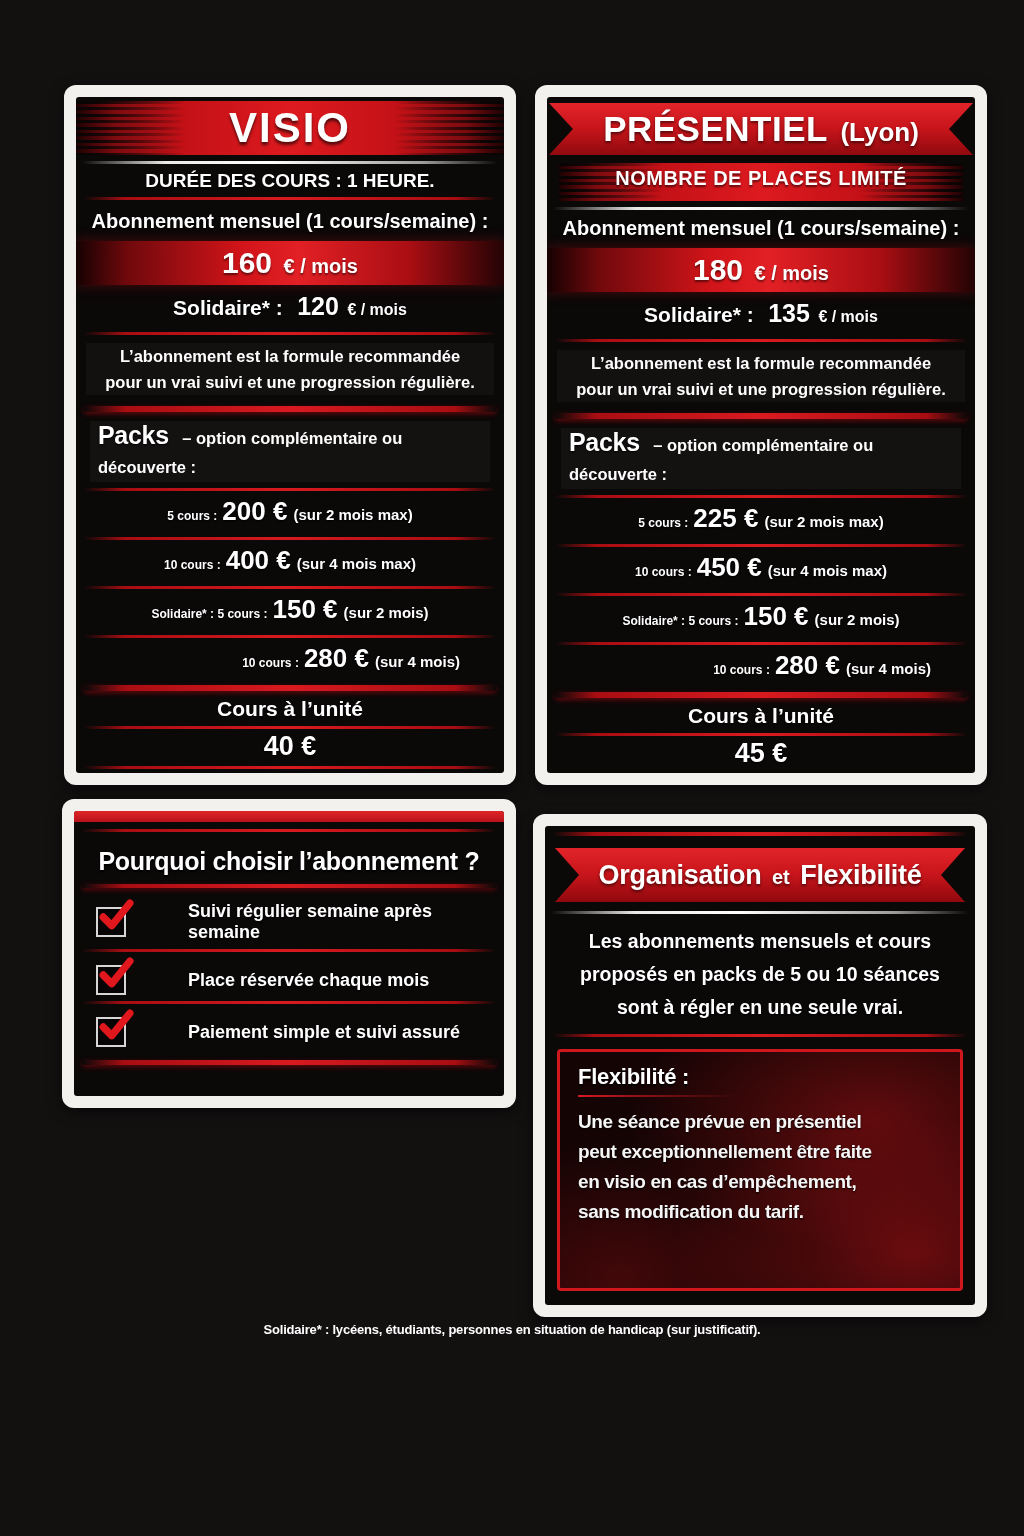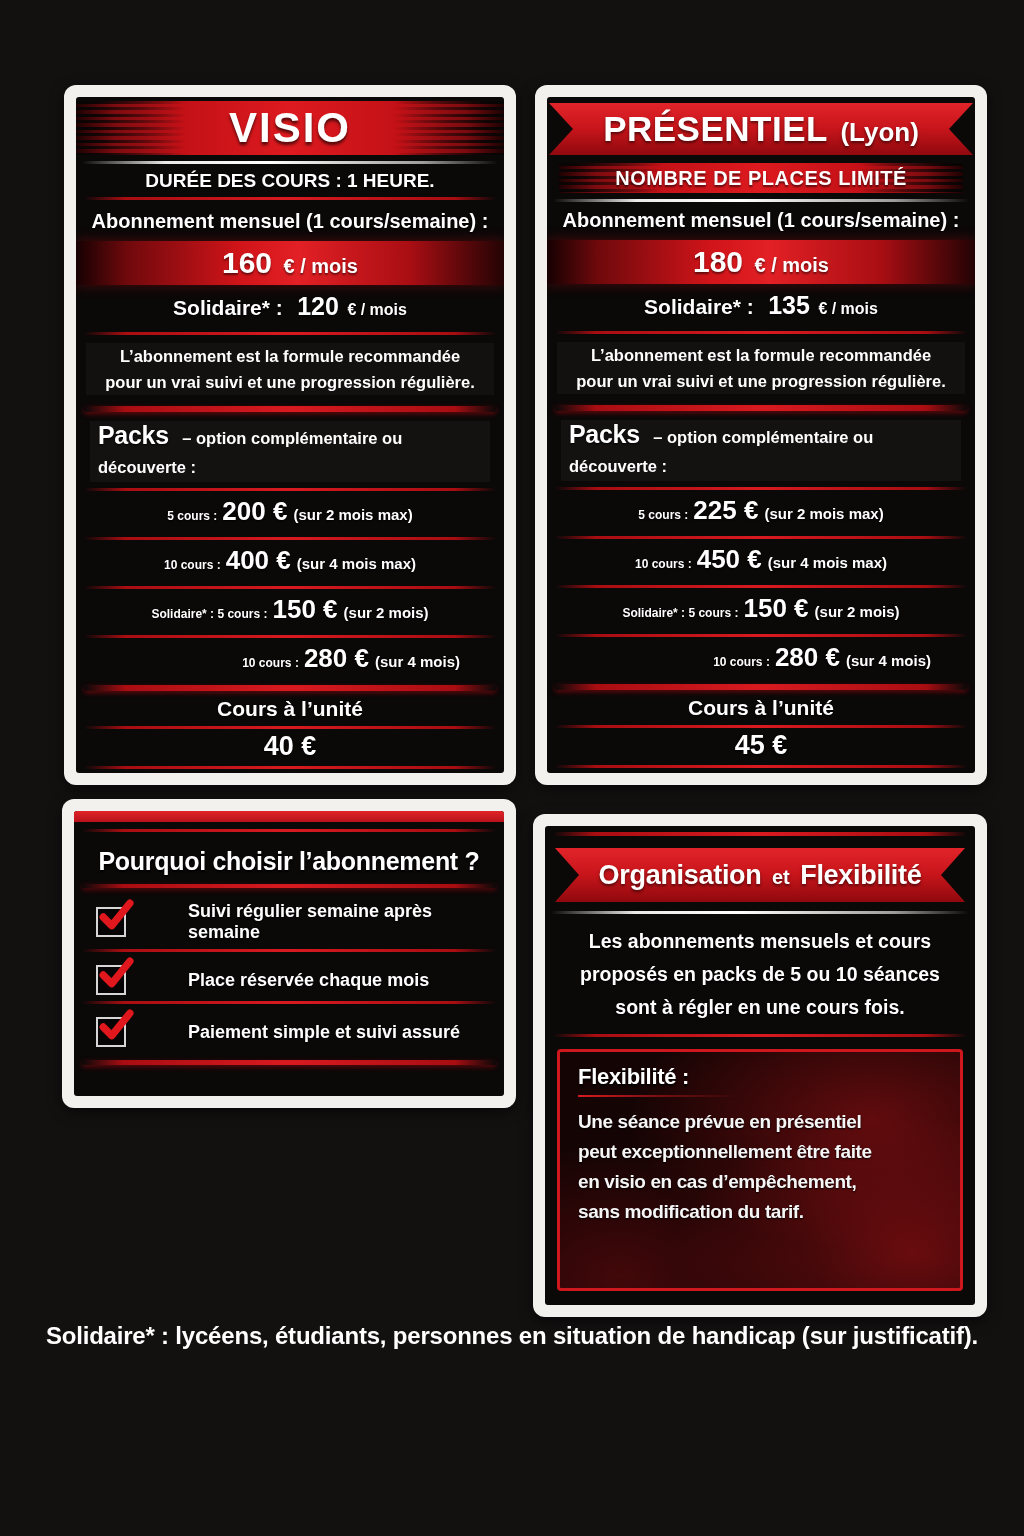--- a/index.html
+++ b/index.html
@@ -30,21 +30,21 @@
     background:linear-gradient(90deg,#1c0203 0%,#7c0b0f 9%,#c31117 25%,#dd1a1f 50%,#c31117 75%,#7c0b0f 91%,#1c0203 100%);}
   .band-grunge::before,.band-grunge::after{content:"";position:absolute;top:0;bottom:0;width:27%;
     background:repeating-linear-gradient(180deg,rgba(8,5,5,.95) 0 3px,rgba(8,5,5,0) 3px 6px,rgba(8,5,5,.85) 6px 9px,rgba(8,5,5,0) 9px 13px);}
   .band-grunge::before{left:0;-webkit-mask-image:linear-gradient(90deg,#000 15%,transparent 95%);mask-image:linear-gradient(90deg,#000 15%,transparent 95%);}
   .band-grunge::after{right:0;-webkit-mask-image:linear-gradient(270deg,#000 15%,transparent 95%);mask-image:linear-gradient(270deg,#000 15%,transparent 95%);}
   .band-grunge > span{position:relative;z-index:1;}
 
   .band-title{margin:4px 0 0;height:54px;line-height:54px;}
   .card-title{font-size:42px;font-weight:800;letter-spacing:2px;text-shadow:0 3px 3px rgba(0,0,0,.6);}
 
-  .band-places{margin:8px 12px 0;height:30px;line-height:30px;}
+  .band-places{margin:8px 12px 0;height:38px;line-height:30px;}
   .places-text{font-size:20px;font-weight:800;letter-spacing:.5px;text-shadow:0 2px 2px rgba(0,0,0,.55);}
 
   
   .ribbon{flex:none;text-align:center;position:relative;
     background:linear-gradient(180deg,#e2242a 0%,#c8151b 48%,#90090e 100%);
     clip-path:polygon(0 0,100% 0,calc(100% - 24px) 50%,100% 100%,0 100%,24px 50%);
     text-shadow:0 2px 3px rgba(0,0,0,.55);}
   .ribbon-presentiel{margin:6px 2px 0;height:52px;line-height:52px;}
   .rib-title{font-size:35px;font-weight:800;letter-spacing:.5px;}
   .rib-suffix{font-size:26px;font-weight:800;margin-left:8px;}
@@ -106,21 +106,21 @@
       radial-gradient(ellipse at 15% 95%,rgba(150,15,20,.35),transparent 42%),
       #150404;}
   .flex-title{font-size:22px;font-weight:800;letter-spacing:-.3px;text-shadow:0 2px 2px #000;}
   .flex-underline{width:160px;height:2px;margin-top:5px;
     background:linear-gradient(90deg,#d81a20,rgba(216,26,32,0));}
   .flex-lines{margin-top:10px;font-size:19px;font-weight:700;line-height:30px;letter-spacing:-.4px;
               color:#f6f6f6;text-shadow:0 1px 2px #000;}
 
   
   .footer{position:absolute;left:0;top:1322px;width:100%;text-align:center;
-          font-size:24px;font-weight:700;letter-spacing:-.2px;color:#fff;}
+          font-size:13px;font-weight:700;letter-spacing:-.2px;color:#fff;}
 </style>
 </head>
 <body>
 
 <div class="page">
 
   <div class="card" id="card-visio">
     <div class="panel">
       <div class="band-grunge band-title">
         <span class="card-title">VISIO</span>
@@ -259,21 +259,21 @@
       <div class="divider red org-topline"></div>
       <div class="ribbon ribbon-org">
         <span class="rib-org-main">Organisation</span>
         <span class="rib-org-et">et</span>
         <span class="rib-org-main">Flexibilité</span>
       </div>
       <div class="divider white" style="margin-top:9px"></div>
       <div class="org-para">
           <div>Les abonnements mensuels et cours</div>
           <div>proposés en packs de 5 ou 10 séances</div>
-          <div>sont à régler en une cours fois.</div>
+          <div>sont à régler en une seule vrai.</div>
         </div>
       <div class="divider red" style="margin-top:10px"></div>
       <div class="flex-box">
         <div class="flex-title">Flexibilité :</div>
         <div class="flex-underline"></div>
         <div class="flex-lines">
             <div>Une séance prévue en présentiel</div>
             <div>peut exceptionnellement être faite</div>
             <div>en visio en cas d’empêchement,</div>
             <div>sans modification du tarif.</div>

